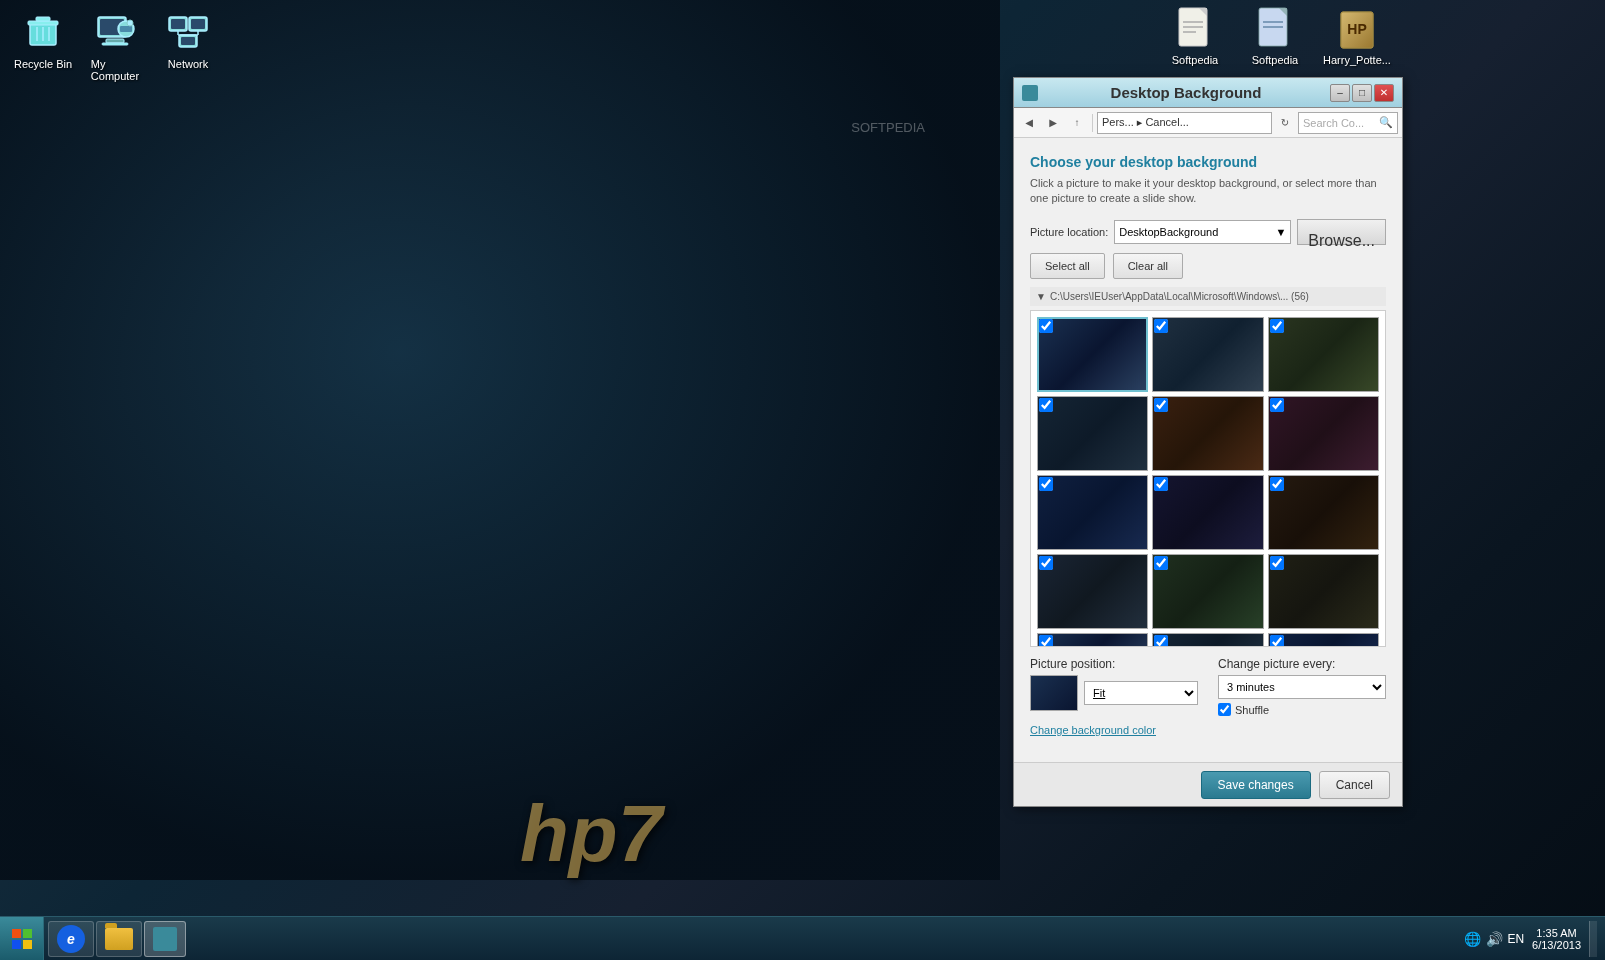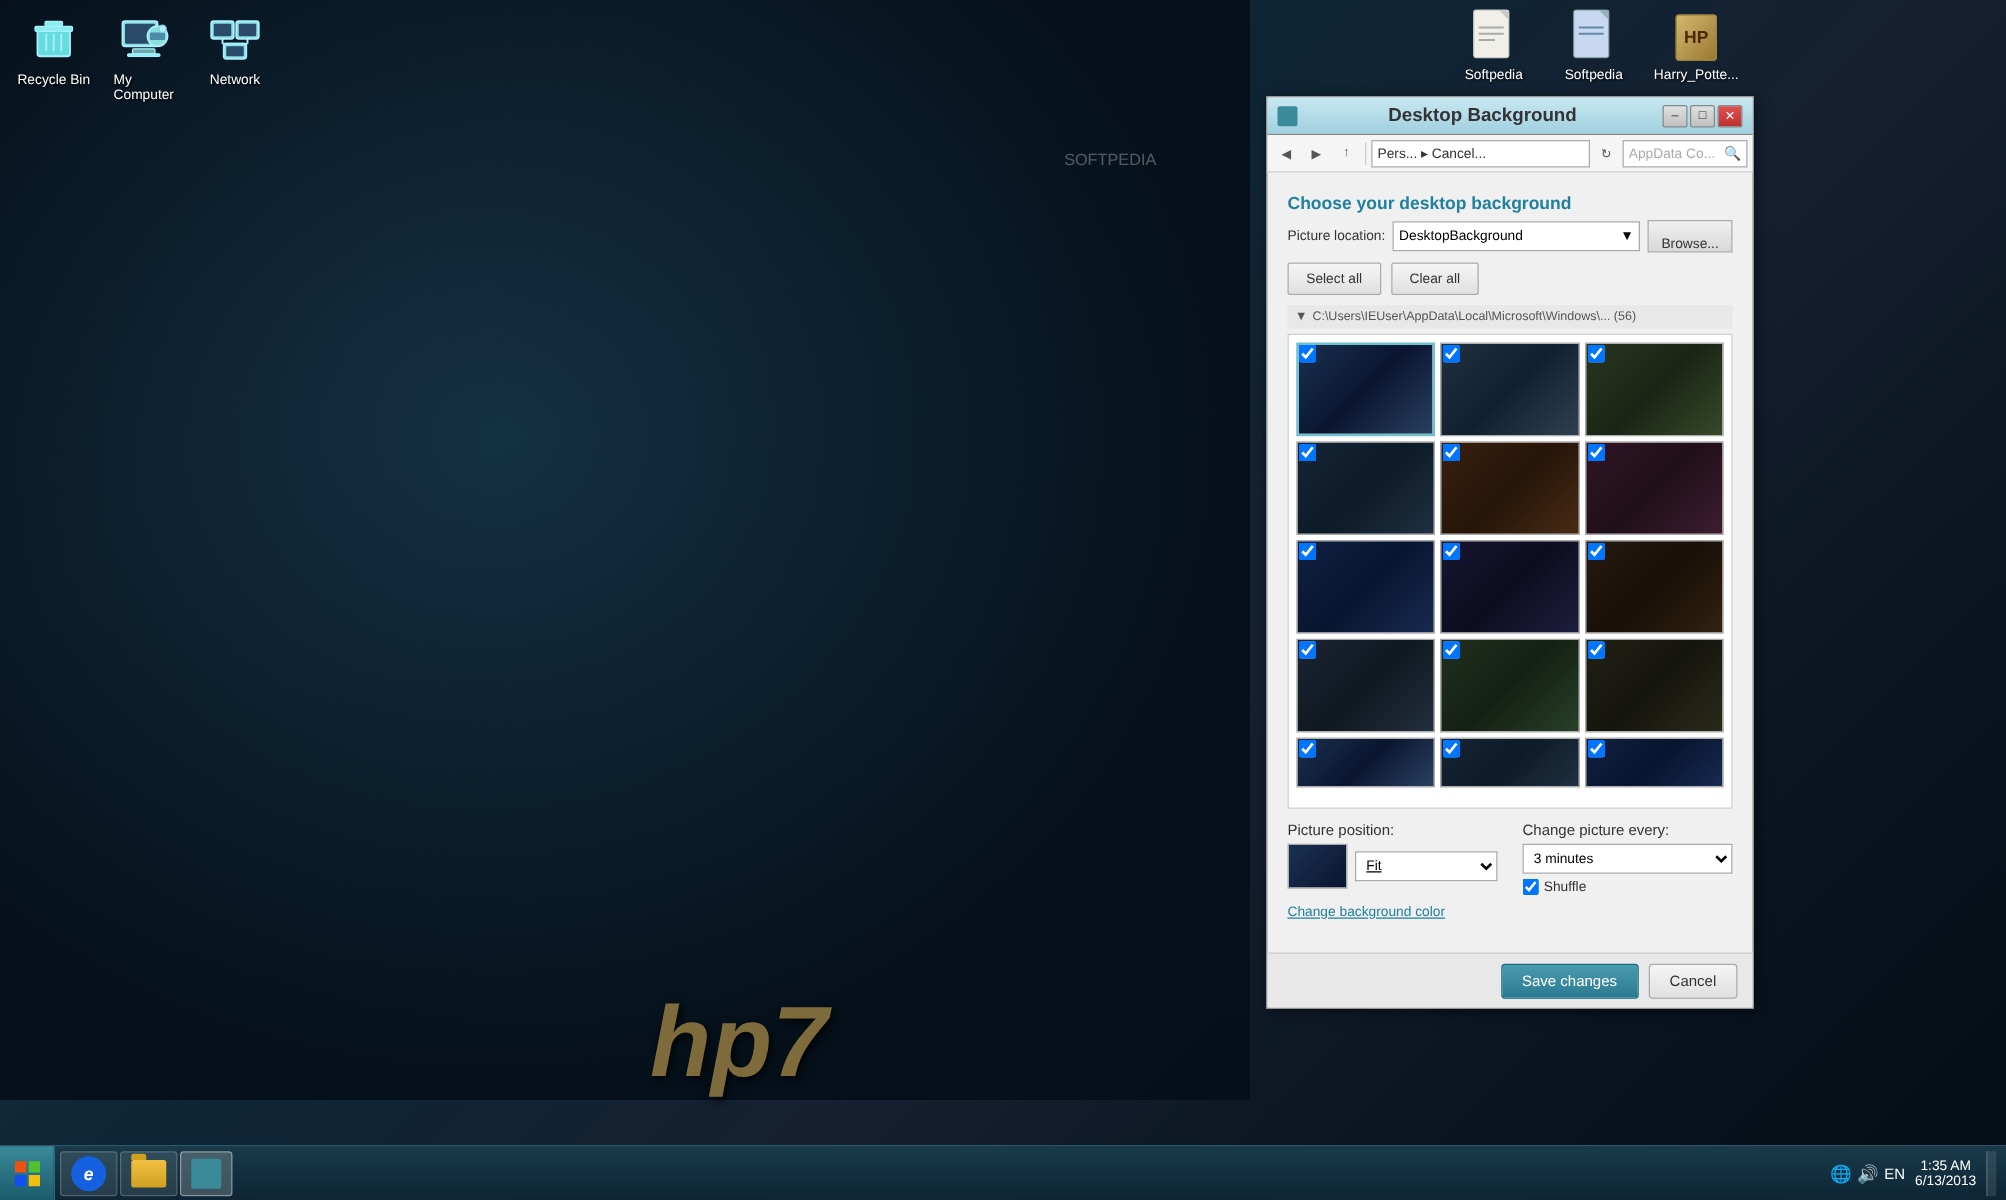--- a/index.html
+++ b/index.html
@@ -264,21 +264,21 @@
       padding: 0 4px;
       display: flex;
       align-items: center;
       justify-content: space-between;
     }
     .browse-btn {
       height: 24px;
       padding: 12px 10px;
       background: linear-gradient(to bottom, #f0f0f0, #d8d8d8);
       border: 1px solid #aaa;
-      font-size: 11px;
+      font-size: 16px;
       cursor: pointer;
       color: #333;
     }
 
     
     .sel-clear-row {
       display: flex;
       gap: 8px;
       margin-bottom: 8px;
     }
@@ -625,27 +625,28 @@
     <div class="dialog-toolbar">
       <button class="toolbar-btn">◀</button>
       <button class="toolbar-btn">▶</button>
       <button class="toolbar-btn">↑</button>
       <div style="width:1px;height:18px;background:#ccc;margin:0 2px;"></div>
       <div class="address-bar">
         <span>Pers...  ▸  Cancel...</span>
       </div>
       <button class="toolbar-btn">↻</button>
       <div class="search-bar">
-        <span>AppData Co...</span>
+        <span>Search Co...</span>
         <span style="margin-left:auto;color:#888;">🔍</span>
       </div>
     </div>
 
     <div class="dialog-content">
       <div class="dialog-heading">Choose your desktop background</div>
+      <div class="dialog-subtext">Click a picture to make it your desktop background, or select more than one picture to create a slide show.</div>
 
       <div class="pic-location-row">
         <span class="pic-location-label">Picture location:</span>
         <div class="pic-location-select">
           <span>DesktopBackground</span>
           <span>▼</span>
         </div>
         <button class="browse-btn">Browse...</button>
       </div>
 

